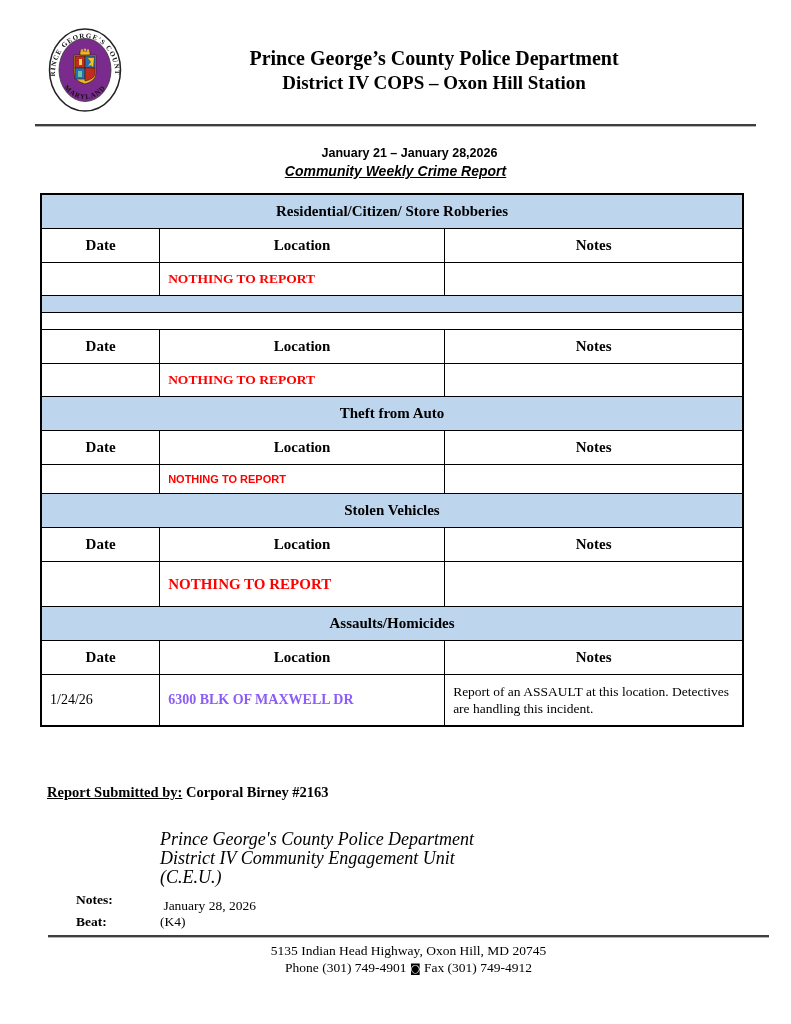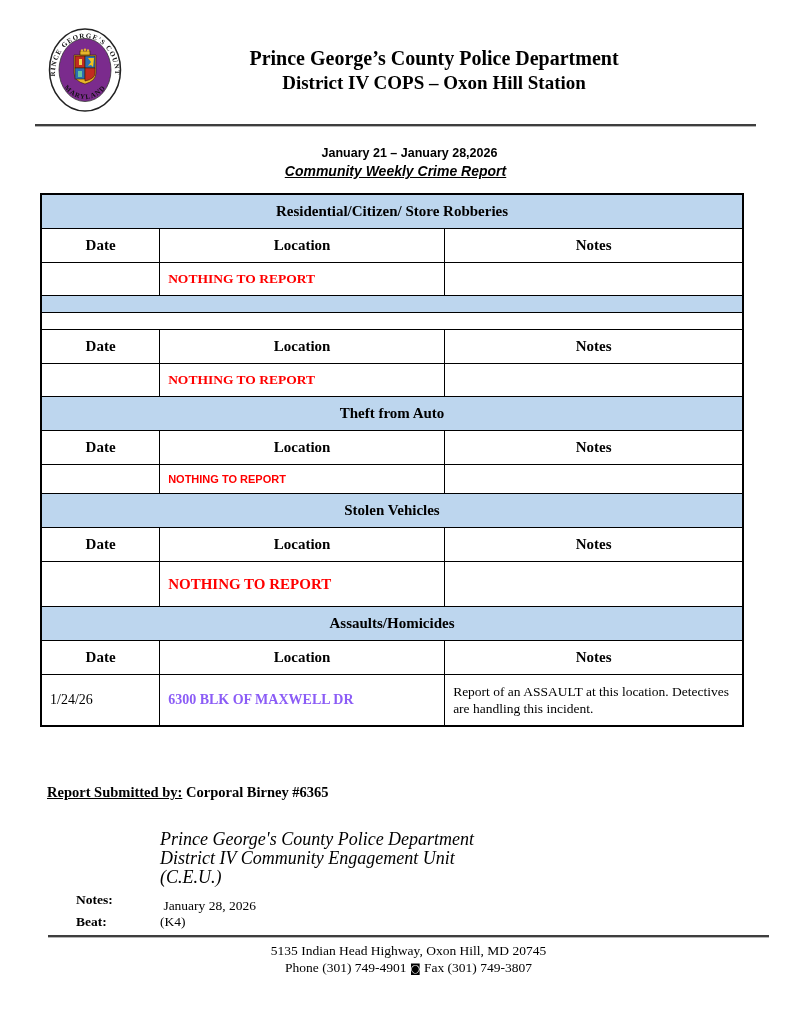--- a/index.html
+++ b/index.html
@@ -192,21 +192,21 @@
         <td class="cell-date">1/24/26</td>
         <td class="cell-loc">6300 BLK OF MAXWELL DR</td>
         <td class="cell-notes">Report of an ASSAULT at this location. Detectives are handling this incident.</td>
       </tr>
     </tbody>
   </table>
 
   <div class="submission">
     <div class="sub-line">
       <span class="sub-label">Report Submitted by:</span>
-      <span>Corporal Birney #6365</span>
+      <span>Corporal Birney #2163</span>
     </div>
     <div class="unit-block">
       <div>Prince George's County Police Department</div>
       <div>District IV Community Engagement Unit</div>
       <div>(C.E.U.)</div>
     </div>
     <div class="kv kv-date">
       <span class="kv-label">Notes:</span>
       <span class="kv-value-date"> January 28, 2026</span>
     </div>
@@ -215,17 +215,17 @@
       <span>(K4)</span>
     </div>
   </div>
 
   <div class="footer">
     <div class="rule2"></div>
     <div class="footer-line first">5135 Indian Head Highway, Oxon Hill, MD 20745</div>
     <div class="footer-line">
       <span>Phone (301) 749-4901</span>
       <span class="fax-sep">◙</span>
-      <span>Fax (301) 749-3807</span>
+      <span>Fax (301) 749-4912</span>
     </div>
   </div>
 
 </div>
 
 </body></html>

